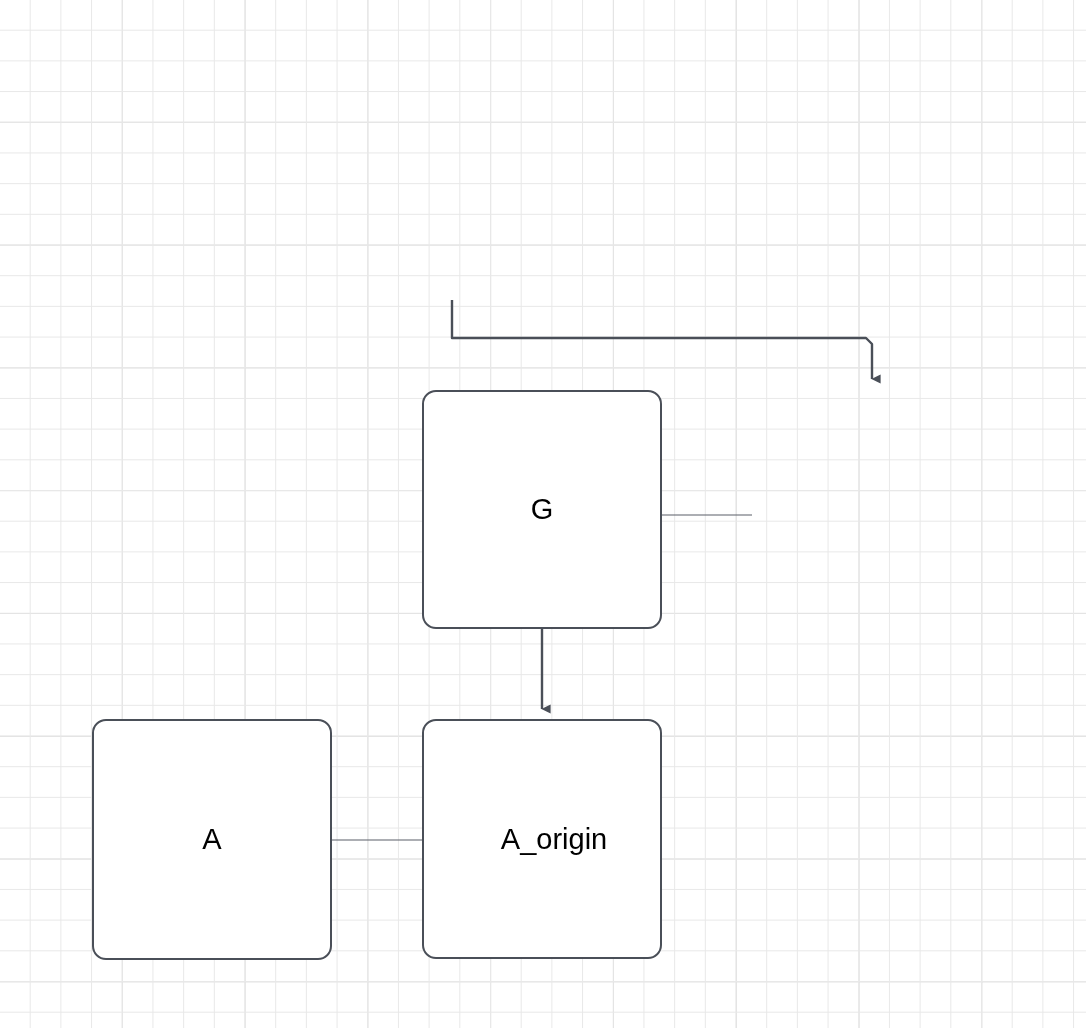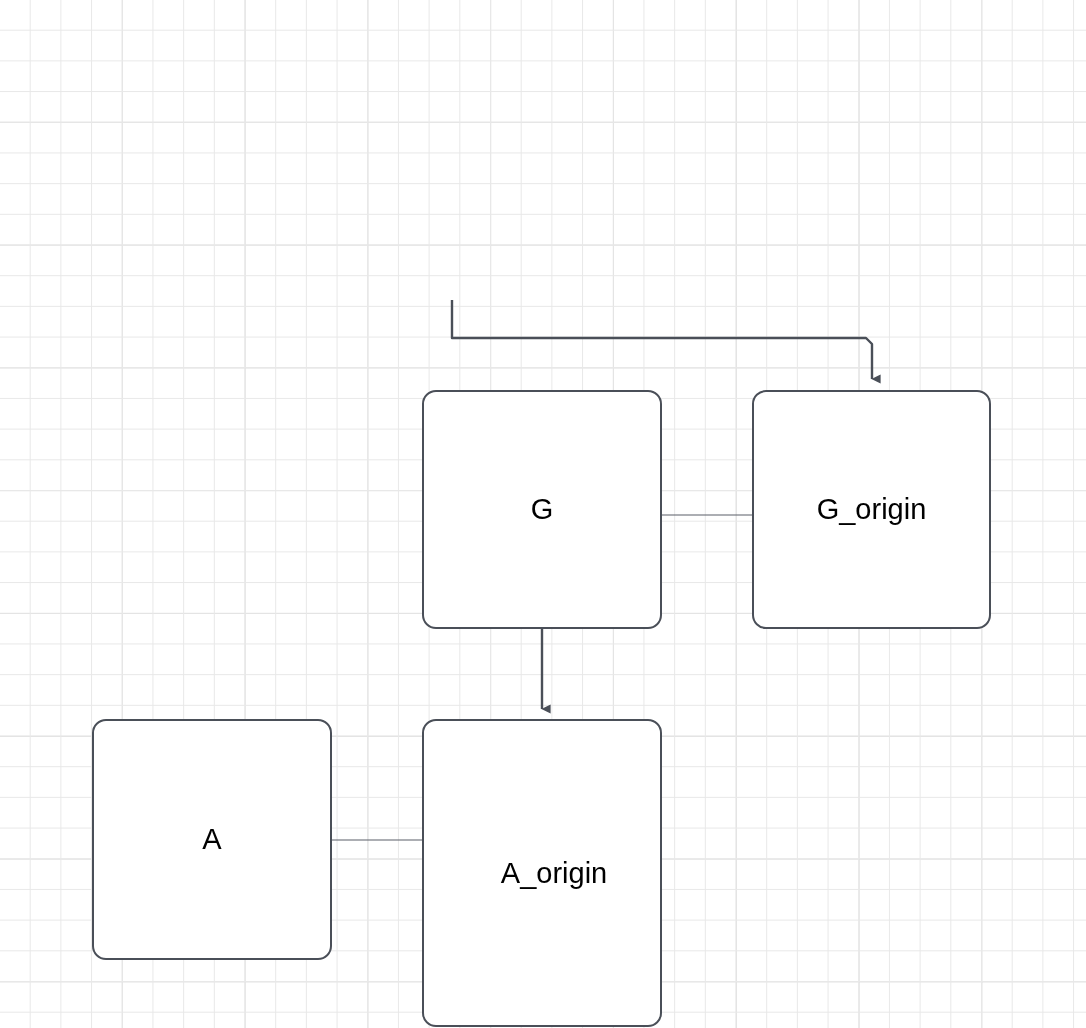--- a/index.html
+++ b/index.html
@@ -73,25 +73,22 @@
     <line x1="662" y1="515" x2="752" y2="515" stroke="#5a5f68" stroke-width="1.2"></line>
 
     <line x1="332" y1="840" x2="422" y2="840" stroke="#5a5f68" stroke-width="1.2"></line>
   </svg>
 
 
   <div class="node" style="left:422px; top:390px; width:240px; height:239px;">
     <span class="node-label">G</span>
   </div>
 
-  <div class="node" style="left:752px; top:390px; width:239px; height:239px;">
-    <span class="node-label">G_origin</span>
-  </div>
 
   <div class="node" style="left:92px; top:719px; width:240px; height:241px;">
     <span class="node-label">A</span>
   </div>
 
-  <div class="node" style="left:422px; top:719px; width:240px; height:308px;padding-left:24px;">
+  <div class="node" style="left:422px; top:719px; width:240px; height:240px;padding-left:24px;">
     <span class="node-label">A_origin</span>
   </div>
 
 </div>
 
 </body></html>

